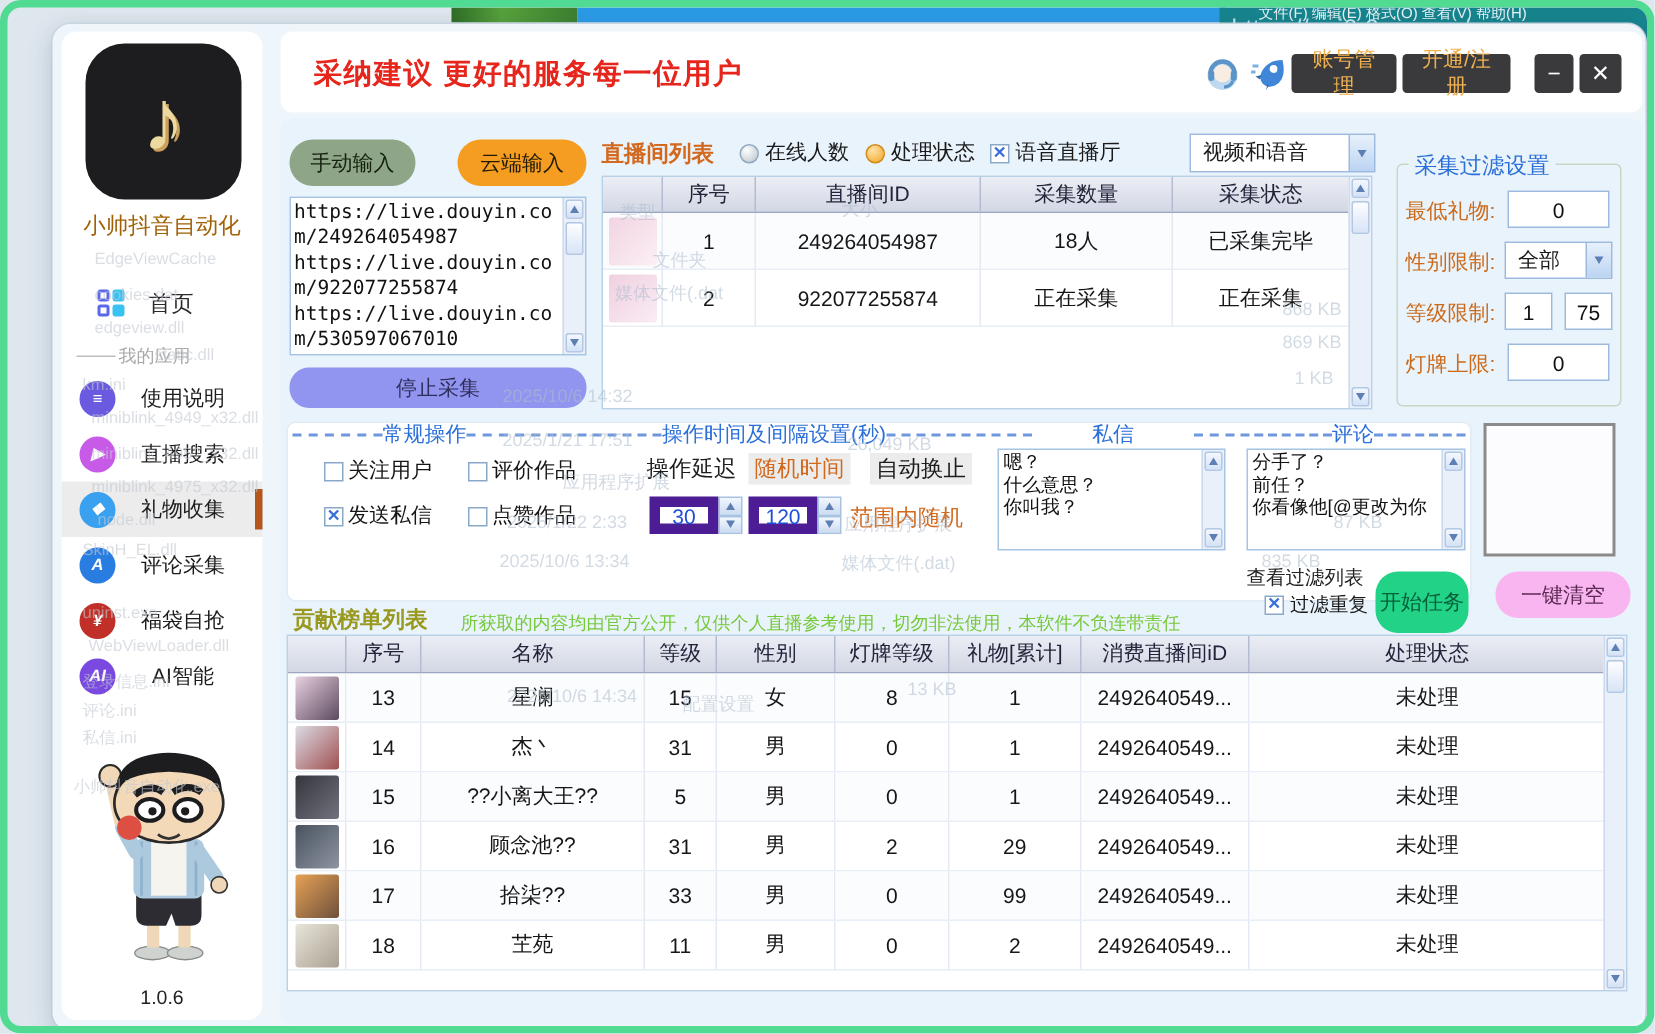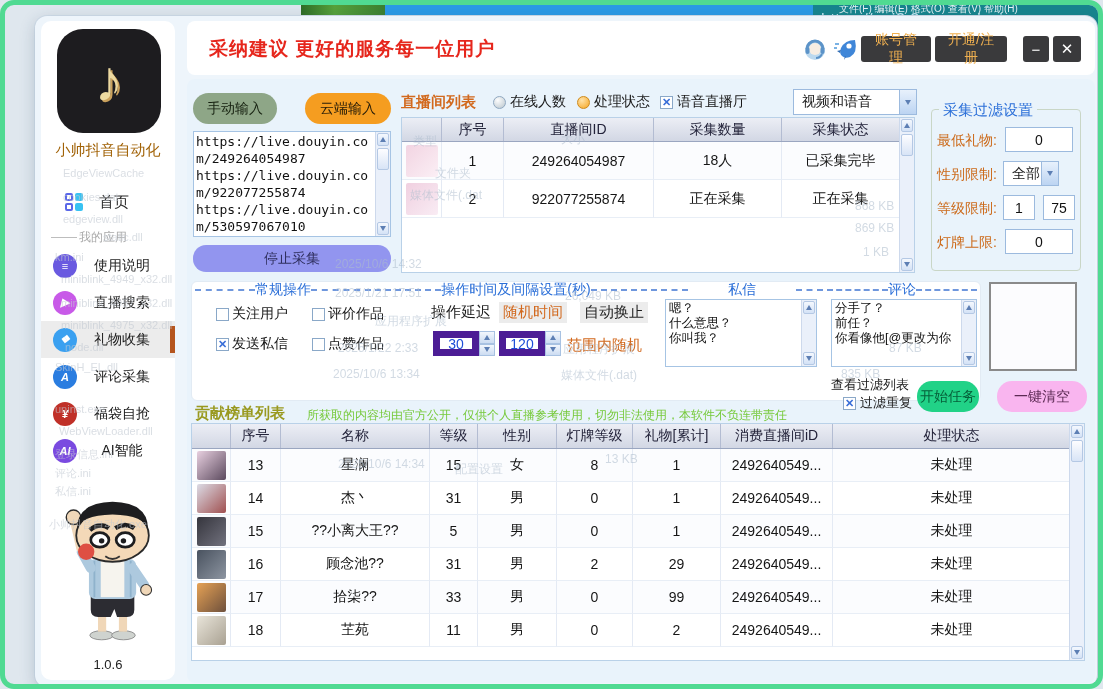--- a/index.html
+++ b/index.html
@@ -141,21 +141,21 @@
   .spinner .sarrows { width:16px; height:25px; display:flex; flex-direction:column; }
   .spinner .sarrows i { flex:1; background:linear-gradient(#f2f7fd,#ccdcf2); border:1px solid #a8c2e2;
                         display:flex; align-items:center; justify-content:center; }
   .msgbox { position:absolute; background:#fff; border:1px solid #a6c4e4; display:flex; z-index:5; }
   .msgbox .txt { flex:1; font-size:12.5px; line-height:15px; color:#111; padding:1px 3px; white-space:pre-line; overflow:hidden; }
   .qrbox { left:984px; top:277px; width:88px; height:89px; background:#fcfcfe; border:2px solid #8a8a8a; z-index:5; }
 
   
   .link-text { left:826px; top:371px; font-size:13px; color:#222; z-index:6; }
   .dup-row { left:838px; top:389px; z-index:6; }
-  .btn-start { left:912px; top:376px; width:62px; height:31px; background:#21d287; color:#06603a; border-radius:15px; font-size:14px; }
+  .btn-start { left:912px; top:376px; width:62px; height:41px; background:#21d287; color:#06603a; border-radius:15px; font-size:14px; }
   .btn-clear { left:992px; top:376px; width:90px; height:31px; background:#f9b5ef; color:#5c2a54; border-radius:15px; font-size:14px; }
 
   .rank-title { left:190px; top:399px; font-size:15px; font-weight:bold; color:#99991f; z-index:5; }
   .rank-disc { left:302px; top:402px; font-size:12px; color:#76c93a; z-index:5; }
 
   .rank-table { left:186px; top:418px; width:894px; height:238px; }
   .rt-head { height:25px; }
   .room-row { height:38px; }
   .rank-row { height:33px; }
 </style>
@@ -371,21 +371,21 @@
           <i class="tri-dn"></i>
         </span>
     </div>
   </div>
 
   <div class="abs groupbox"></div>
   <div class="abs groupbox-title">采集过滤设置</div>
   <span class="f-label" style="left:932px;top:127px;">最低礼物:</span>
   <span class="f-input" style="left:1000px;top:122px;width:68px;height:25px;">0</span>
   <span class="f-label" style="left:932px;top:161px;">性别限制:</span>
-  <div class="abs select" style="left:998px;top:156px;width:56px;height:25px;z-index:6;justify-content:center;">
+  <div class="abs select" style="left:998px;top:156px;width:72px;height:25px;z-index:6;justify-content:center;">
     <span class="val">全部</span>
     <span class="dd">
         <i class="tri-dn"></i>
       </span>
   </div>
   <span class="f-label" style="left:932px;top:195px;">等级限制:</span>
   <span class="f-input" style="left:998px;top:190px;width:32px;height:25px;">1</span>
   <span class="f-input" style="left:1038px;top:190px;width:32px;height:25px;">75</span>
   <span class="f-label" style="left:932px;top:229px;">灯牌上限:</span>
   <span class="f-input" style="left:1000px;top:224px;width:68px;height:25px;">0</span>

